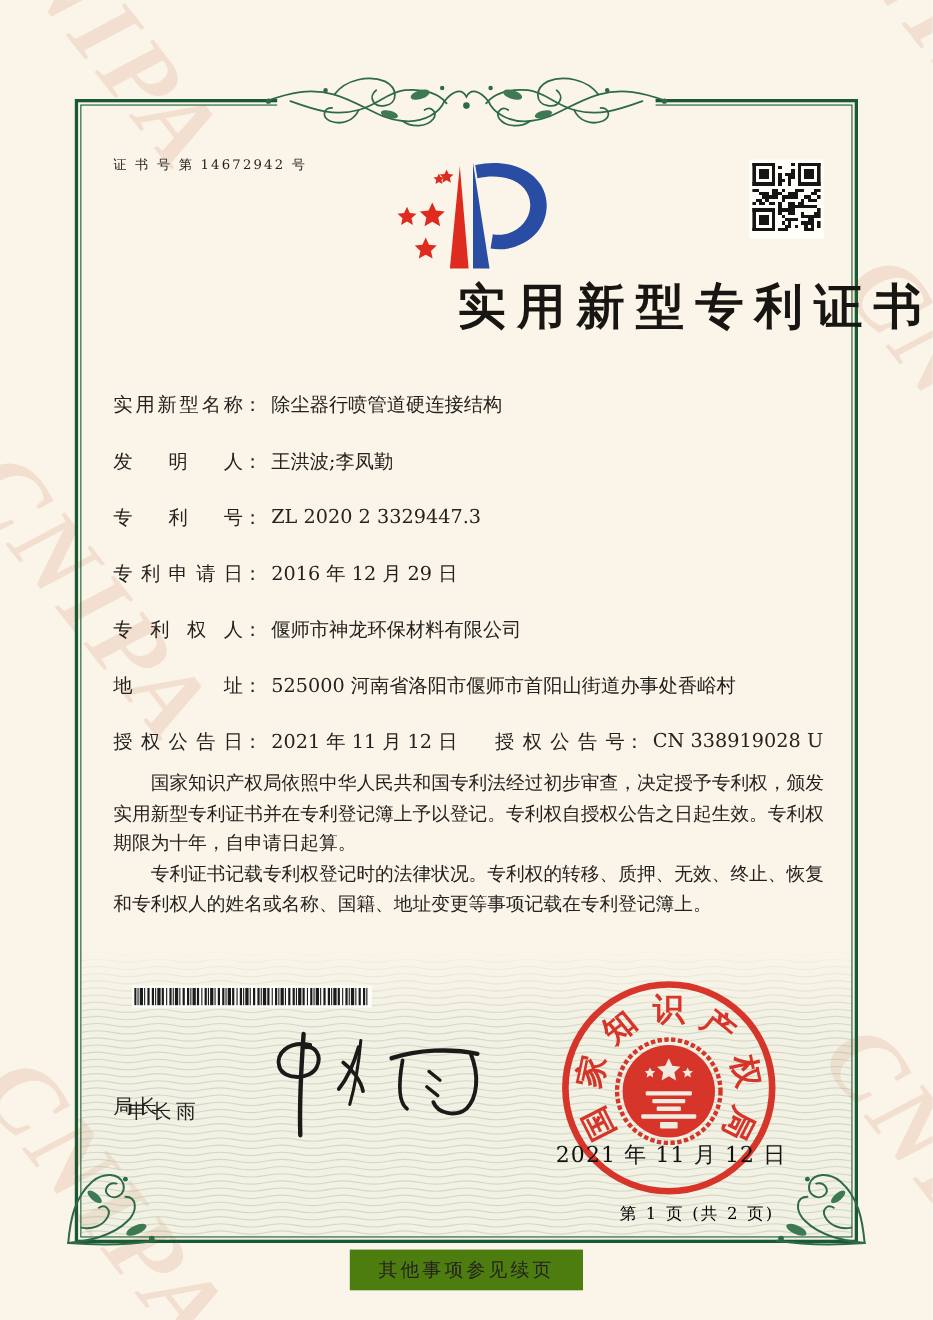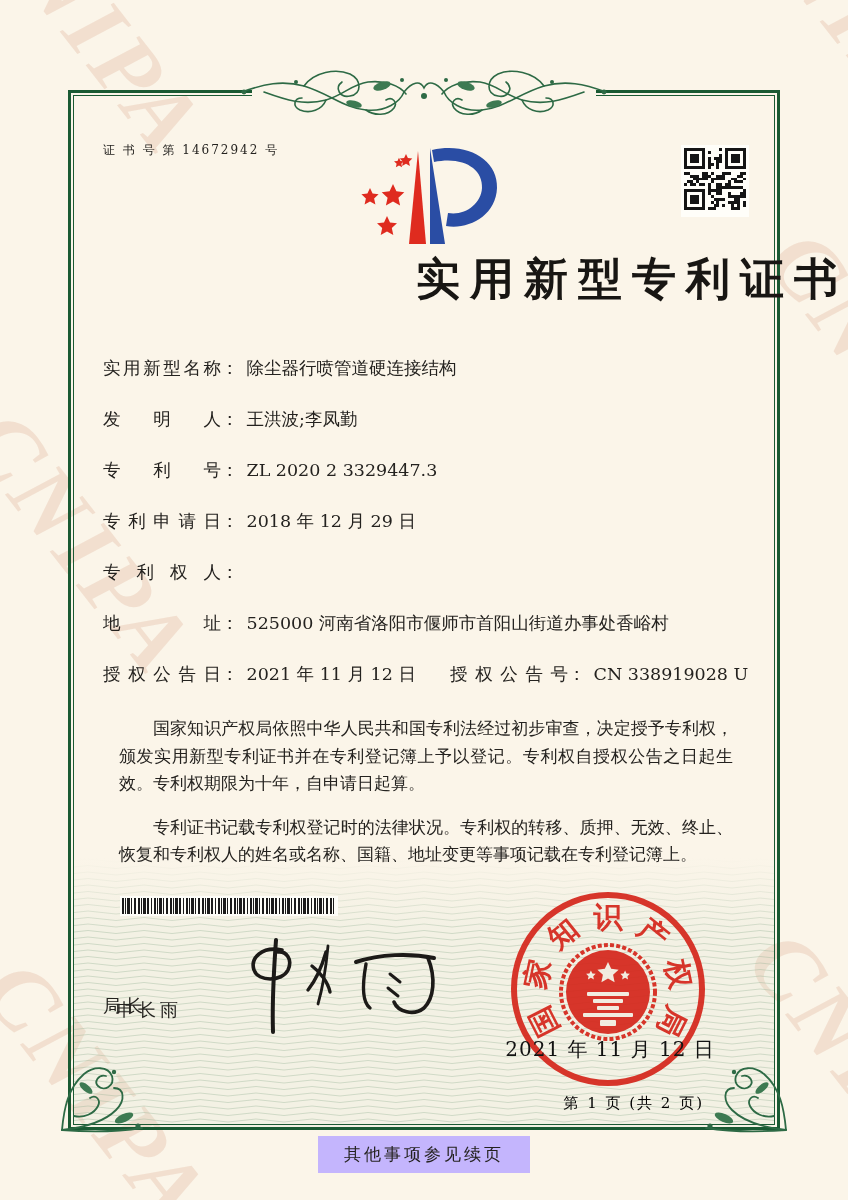--- a/index.html
+++ b/index.html
@@ -48,37 +48,37 @@
   .jlabel{
     display:inline-flex; width:118px; justify-content:space-between;
     flex-shrink:0;
   }
   .colon{ margin-right:8px; }
   .pair2{ position:absolute; left:347px; display:flex; align-items:center; }
   .body-text{
     position:absolute; left:103px; top:699px; width:646px;
     font-size:17px; line-height:27.5px; text-align:justify;
   }
-  .body-text p{ margin:16px; text-indent:2em; }
+  .body-text p{ margin:0; text-indent:2em; }
   .barcode{ position:absolute; left:120px; top:896px; background:#fdfdf8; padding:2px; line-height:0;}
   .officer-title{ position:absolute; left:103px; top:994px; font-size:18px; letter-spacing:4px;}
   .officer-name{ position:absolute; left:116px; top:998px; font-size:18px; letter-spacing:4px;}
   .signature{ position:absolute; left:238px; top:928px; }
   .seal{ position:absolute; left:503px; top:886px; }
   .seal-date{
     position:absolute; left:505px; top:1036px; width:210px; text-align:center;
     font-size:20px; color:#121212; letter-spacing:1px; white-space:nowrap;
   }
   .page-num{
     position:absolute; left:0; top:1094px; width:704px; text-align:right;
     font-size:15px; letter-spacing:2px; color:#000000;
   }
   .footer-note{
     position:absolute; left:50%; transform:translateX(-50%); top:1136px;
-    background:#c4b5fd; padding:7px 26px; font-size:17px; letter-spacing:3px;
+    background:#4d7c0f; padding:7px 26px; font-size:17px; letter-spacing:3px;
     color:#24221f;
   }
 </style>
 </head>
 <body>
 
 <div class="page">
 
   <div class="wm" style="left:-60px; top:-30px; transform:rotate(52deg);">CNIPA</div>
   <div class="wm" style="left:700px; top:-40px; transform:rotate(52deg);">CNIPA</div>
@@ -377,30 +377,31 @@
     </div>
     <div class="row">
       <span class="jlabel">
           <span>专</span>
           <span>利</span>
           <span>申</span>
           <span>请</span>
           <span>日</span>
         </span>
         <span class="colon">：</span>
-      <span>2018 年 12 月 29 日</span>
+      <span>2016 年 12 月 29 日</span>
     </div>
     <div class="row">
       <span class="jlabel">
           <span>专</span>
           <span>利</span>
           <span>权</span>
           <span>人</span>
         </span>
         <span class="colon">：</span>
+      <span>偃师市神龙环保材料有限公司</span>
     </div>
     <div class="row">
       <span class="jlabel">
           <span>地</span>
           <span>址</span>
         </span>
         <span class="colon">：</span>
       <span>525000 河南省洛阳市偃师市首阳山街道办事处香峪村</span>
     </div>
     <div class="row">

